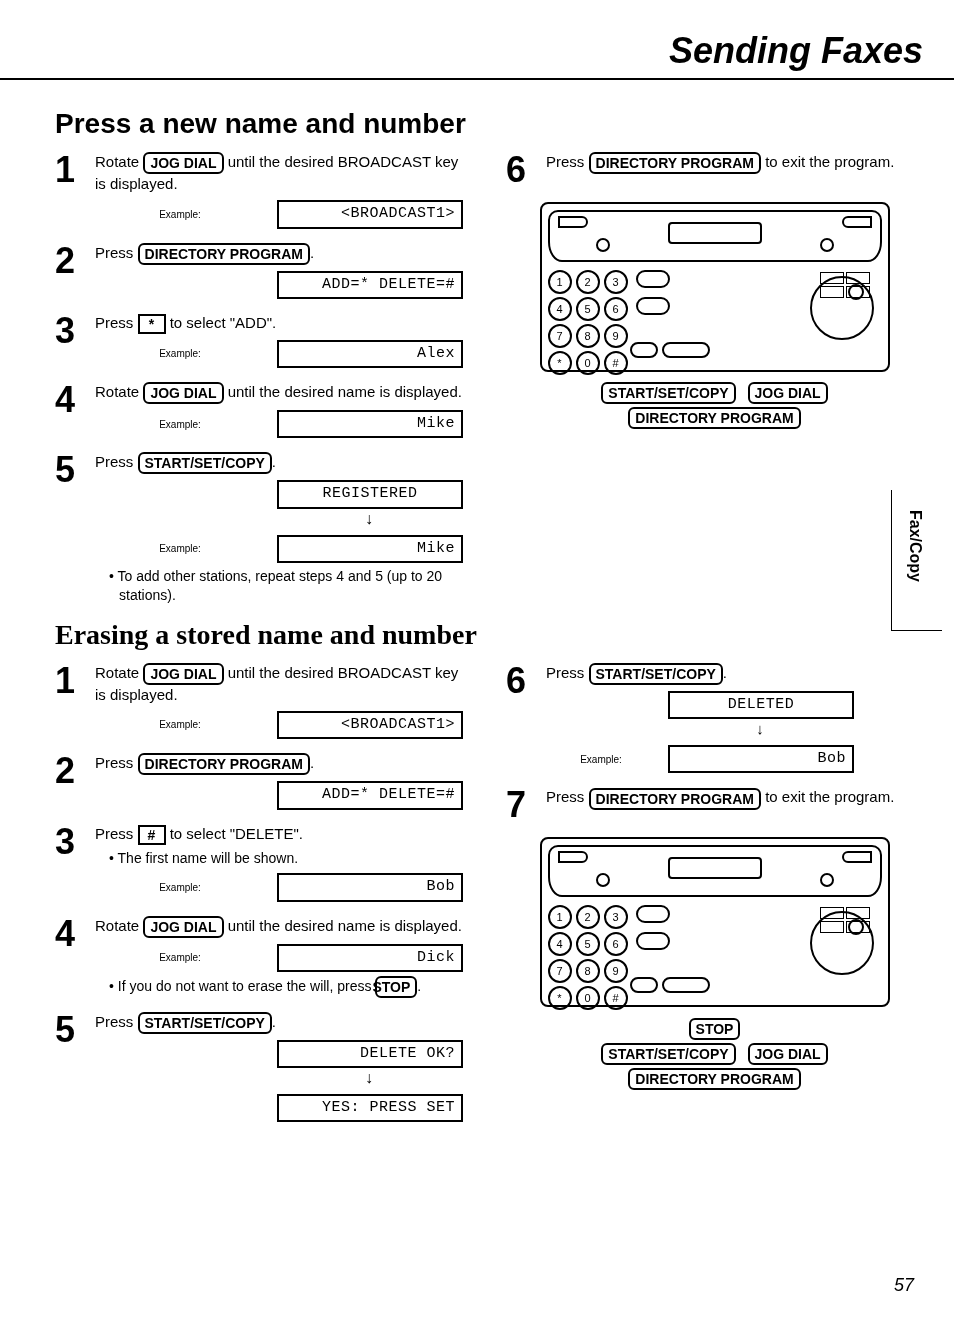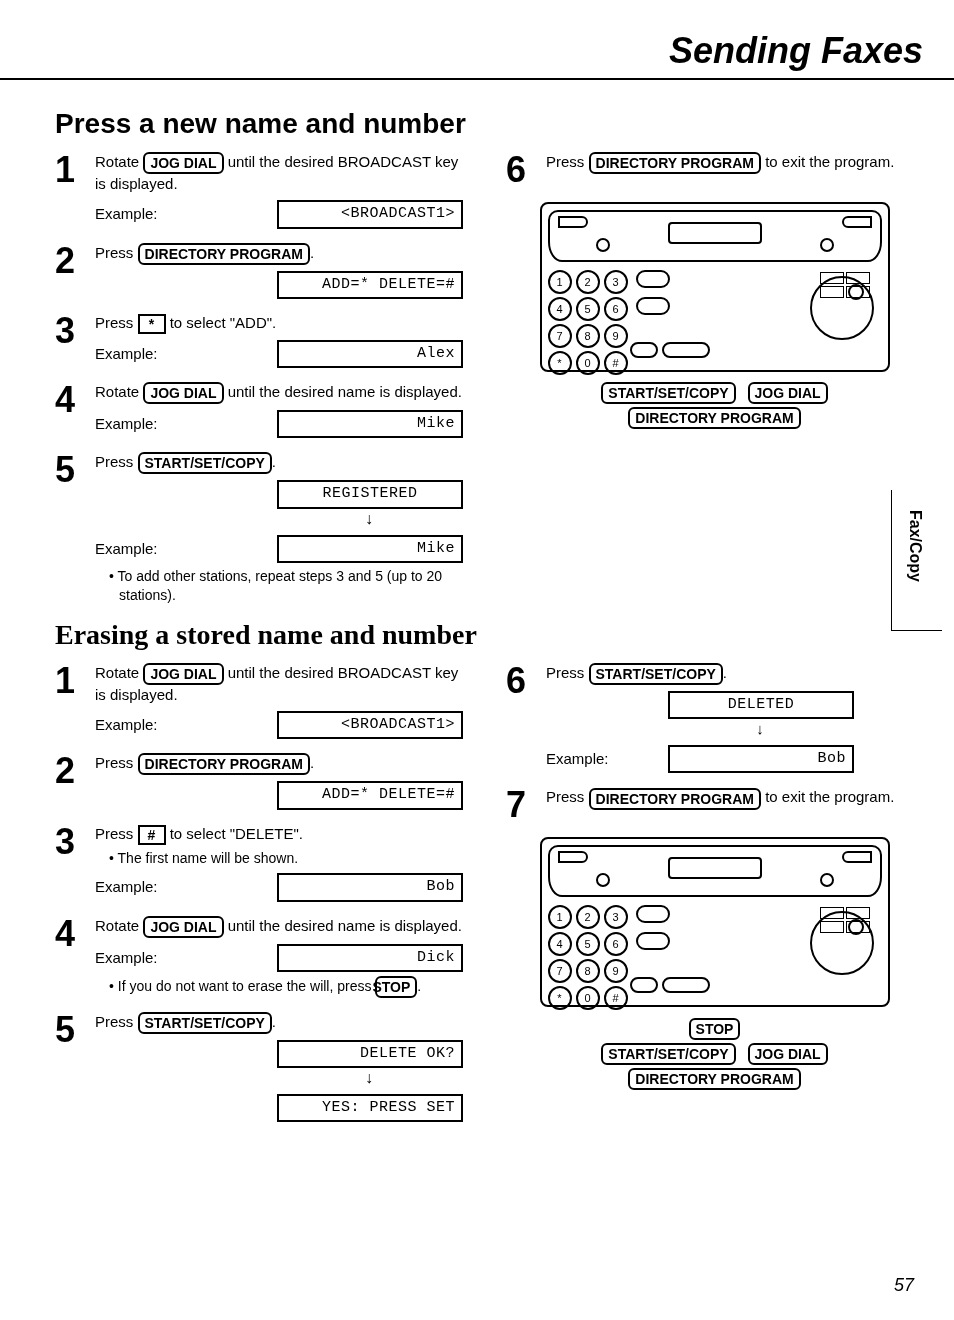--- a/index.html
+++ b/index.html
@@ -80,22 +80,22 @@
     text-align: center;
     min-width: 16px;
   }
   .example-row {
     display: flex;
     align-items: center;
     gap: 12px;
     margin-top: 6px;
   }
   .example-label {
-    font-size: 15px;
-    text-align: left;
+    font-size: 10px;
+    text-align: center;
     flex: 0 0 170px;
   }
   .lcd {
     border: 2px solid #000;
     font-family: "Courier New", monospace;
     font-size: 15px;
     padding: 2px 6px;
     min-width: 170px;
     display: inline-block;
     letter-spacing: 0.5px;
@@ -330,21 +330,21 @@
           <span class="btn">START/SET/COPY</span><span>.</span>
           <div class="example-row">
             <span class="example-label"></span>
             <span class="lcd" style="text-align:center">REGISTERED</span>
           </div>
           <div class="arrow-down">↓</div>
           <div class="example-row">
             <span class="example-label">Example:</span>
             <span class="lcd">Mike</span>
           </div>
-          <div class="bullet">To add other stations, repeat steps 3 and 5 (up to 20 stations).</div>
+          <div class="bullet">To add other stations, repeat steps 4 and 5 (up to 20 stations).</div>
         </div>
       </div>
     </div>
 
     <div class="col">
 
       <div class="step">
         <div class="num">6</div>
         <div class="body">
           <span>Press</span>

